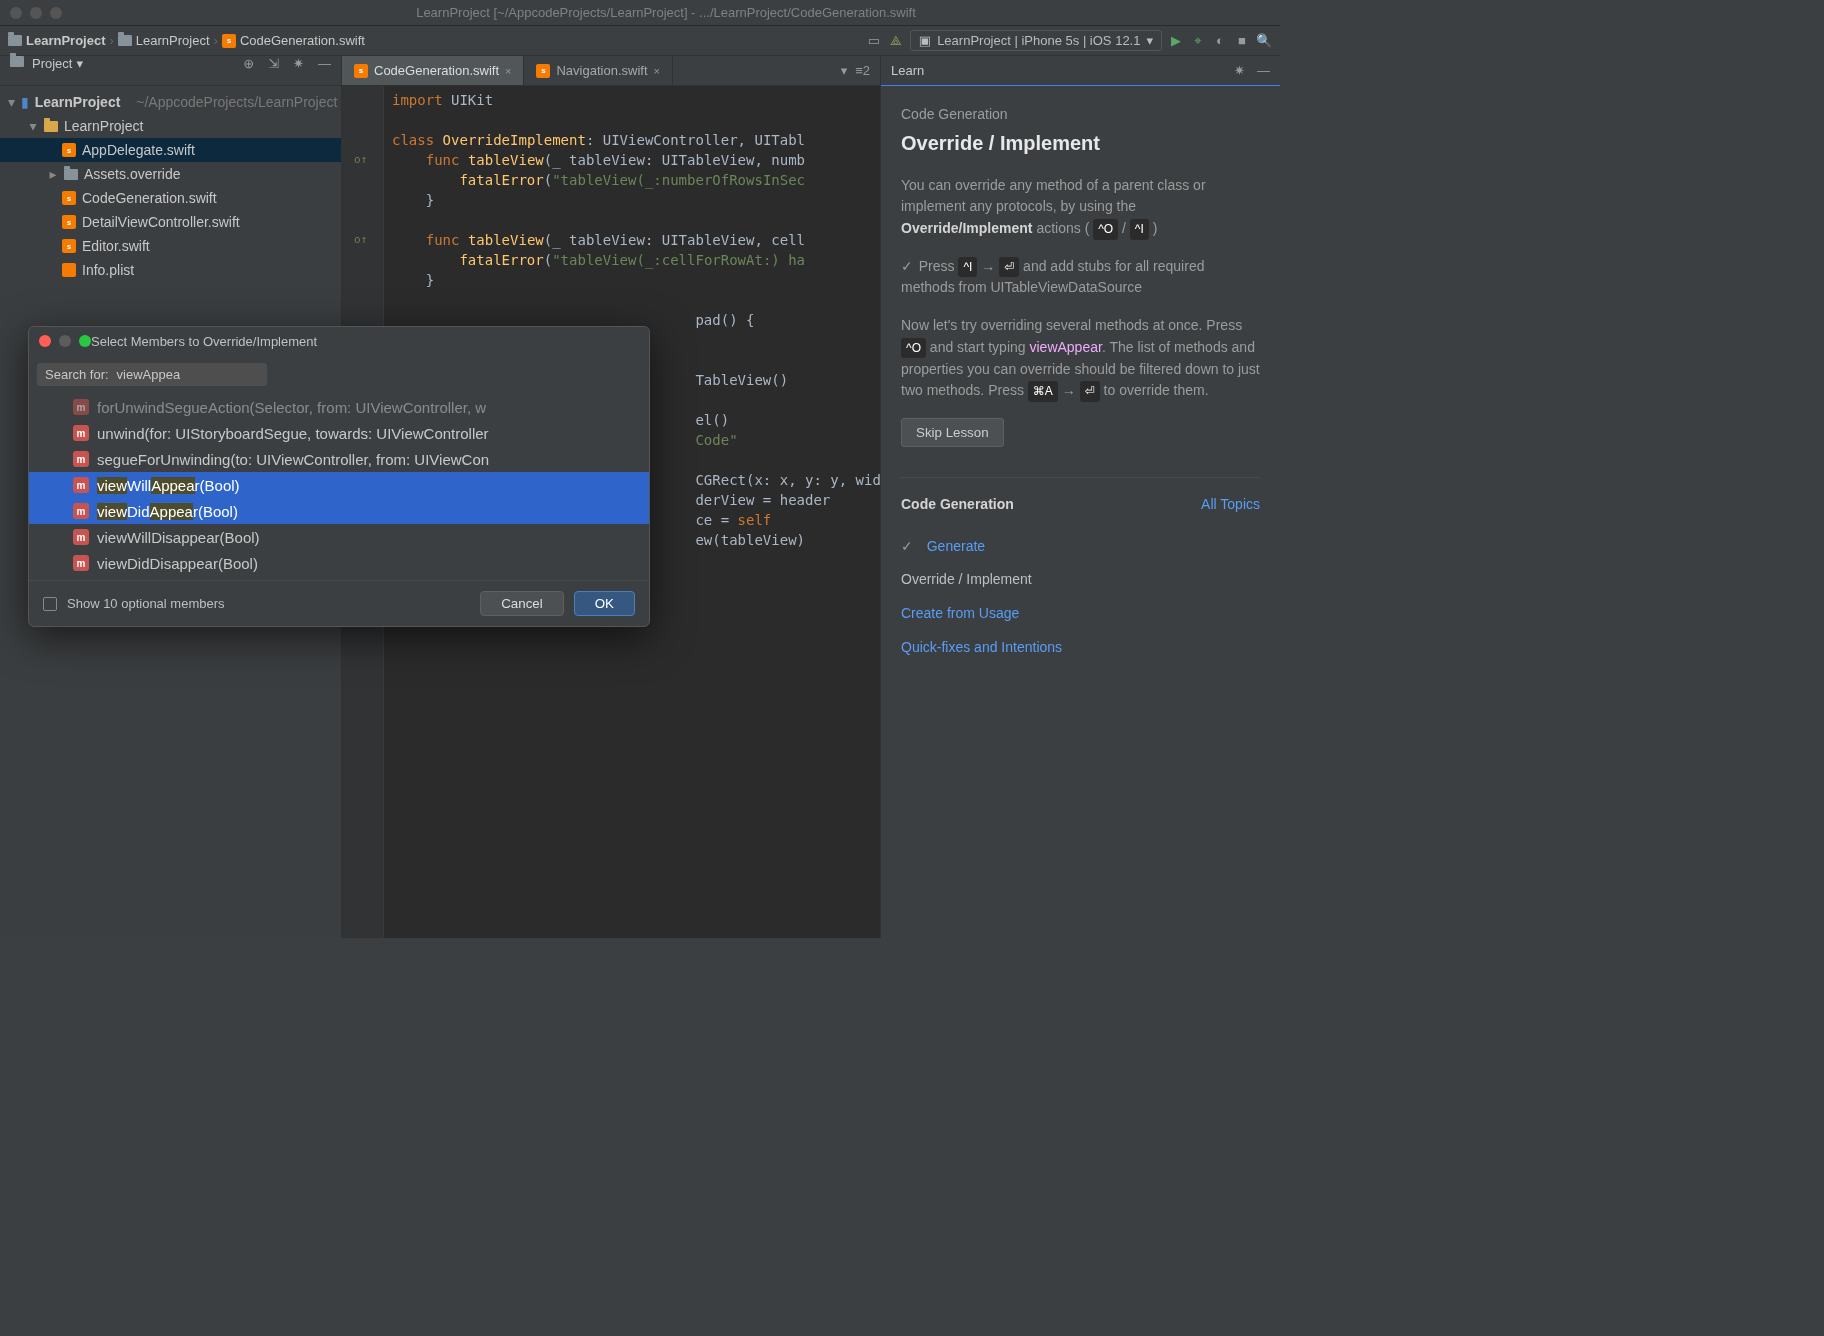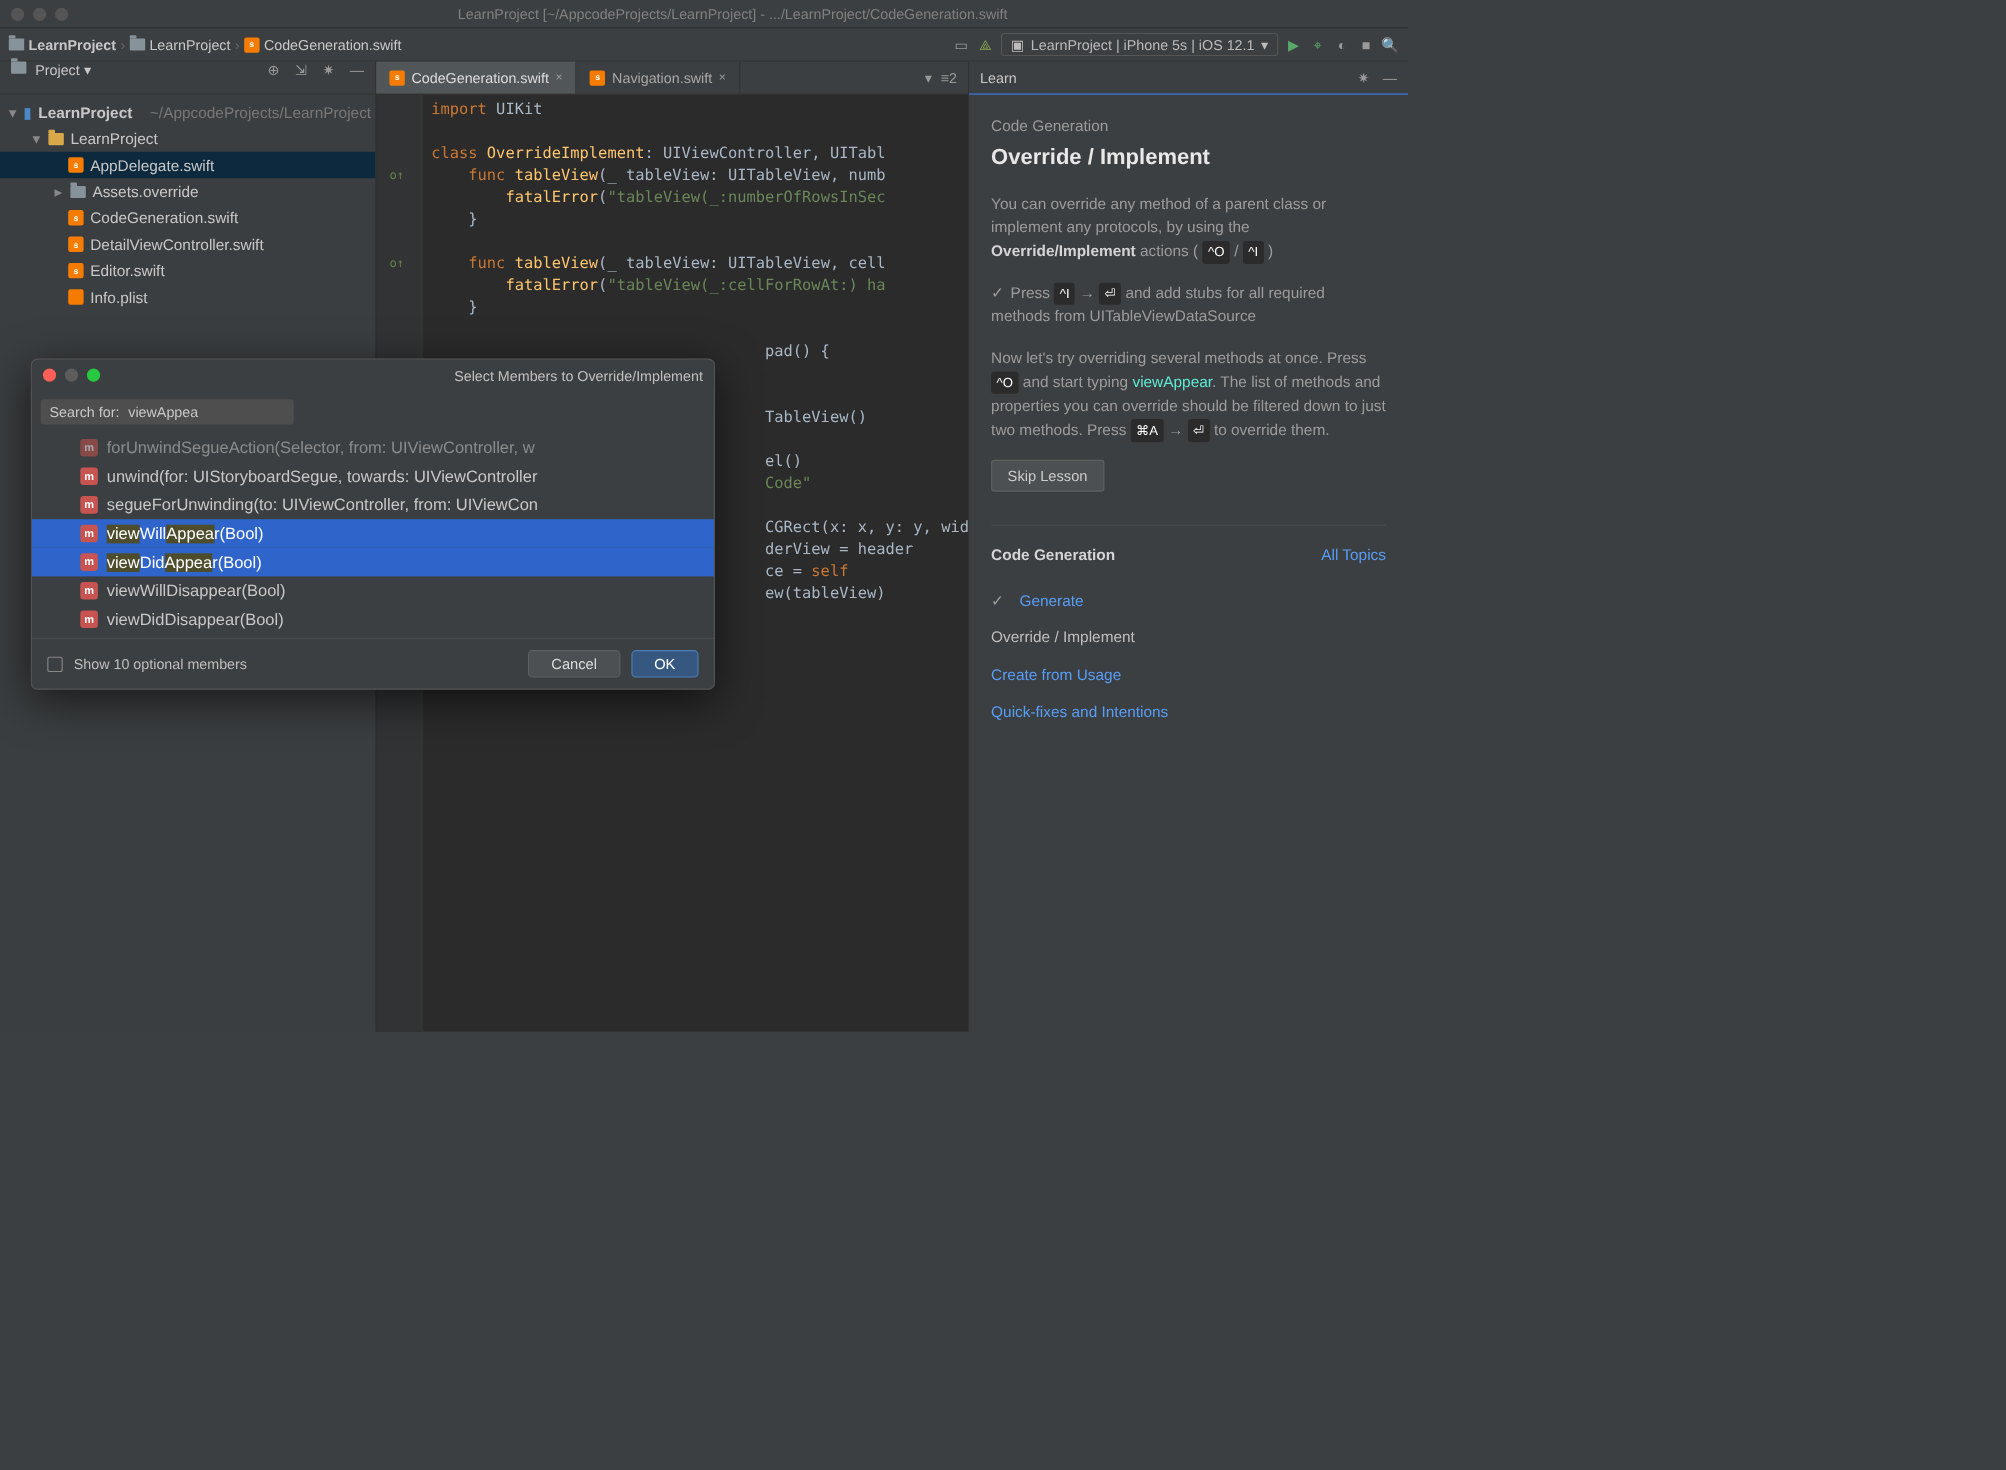--- a/index.html
+++ b/index.html
@@ -76,33 +76,33 @@
   .gutter-mark{position:absolute;left:12px;color:#6a8248;font-size:11px;}
   .right-panel { width:400px; background:#3c3f41; border-left:1px solid #323232; display:flex; flex-direction:column;}
   .rp-header{height:30px;display:flex;align-items:center;padding:0 10px;border-bottom:1px solid #3b82f6;color:#c8c8c8;}
   .rp-header .ricons{margin-left:auto;display:flex;gap:12px;color:#9a9a9a;}
   .rp-body{padding:18px 20px;overflow:auto;flex:1;font-size:14px;line-height:1.55;}
   .rp-body h4{color:#9c9c9c;font-weight:normal;font-size:14px;margin-bottom:2px;}
   .rp-body h2{color:#e8e8e8;font-size:20px;font-weight:bold;margin-bottom:16px;}
   .rp-body p{color:#9c9c9c;margin-bottom:16px;}
   .rp-body strong{color:#d5d5d5;}
   .kbd{background:#2b2b2b;border-radius:3px;padding:1px 5px;color:#fff;font-size:12px;display:inline-block;}
-  .code-inline{color:#5eead4;}
+  .code-inline{color:#f0abfc;}
   .check{color:#9c9c9c;margin-right:6px;}
   .skip-btn{background:#4c5052;border:1px solid #5e6060;color:#ccc;padding:6px 14px;border-radius:3px;}
   .rp-foot{border-top:1px solid #4a4a4a;margin-top:30px;padding-top:16px;}
   .rp-foot .row{display:flex;justify-content:space-between;align-items:center;}
   .rp-foot .list{margin-top:14px;}
   .rp-foot .list .item{padding:6px 0;color:#bfbfbf;display:flex;align-items:center;gap:8px;}
   .link{color:#589df6;}
   
   .dialog{position:absolute;left:28px;top:326px;width:622px;background:#3c3f41;border:1px solid #555;border-radius:6px;box-shadow:0 10px 40px rgba(0,0,0,.6);}
   .dlg-title{height:28px;display:flex;align-items:center;padding:0 10px;background:#3c3f41;border-radius:6px 6px 0 0;}
   .dlg-title .traffic span:nth-child(1){background:#ff5f57;} .dlg-title .traffic span:nth-child(2){background:#5c5c5c;} .dlg-title .traffic span:nth-child(3){background:#28c940;}
-  .dlg-title .t{flex:1;text-align:right;color:#c0c0c0;margin-left:44px;}
+  .dlg-title .t{flex:1;text-align:left;color:#c0c0c0;}
   .search-row{background:#4e4e4e;margin:8px;padding:4px 8px;border-radius:3px;display:flex;align-items:center;gap:8px;width:230px;}
   .search-row .lbl{color:#c8c8c8;font-weight:normal;}
   .search-row .q{color:#c8c8c8;}
   .members{padding:0 0 4px 0;}
   .member{display:flex;align-items:center;gap:8px;padding:3px 12px 3px 44px;height:26px;font-size:15px;color:#c8c8c8;}
   .member.sel{background:#2f65ca;color:#fff;}
   .m-badge{background:#c75450;color:#fff;font-size:10px;width:16px;height:16px;border-radius:3px;display:flex;align-items:center;justify-content:center;font-weight:bold;}
   .hl{background:#4d4d2d;}
   .member.sel .hl{background:#4d4d2d;}
   .dlg-foot{display:flex;align-items:center;padding:10px 14px;gap:10px;border-top:1px solid #4a4a4a;}

